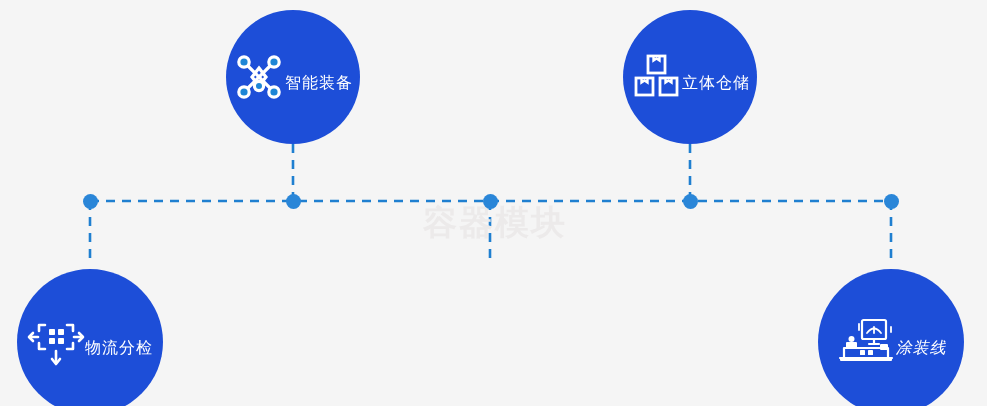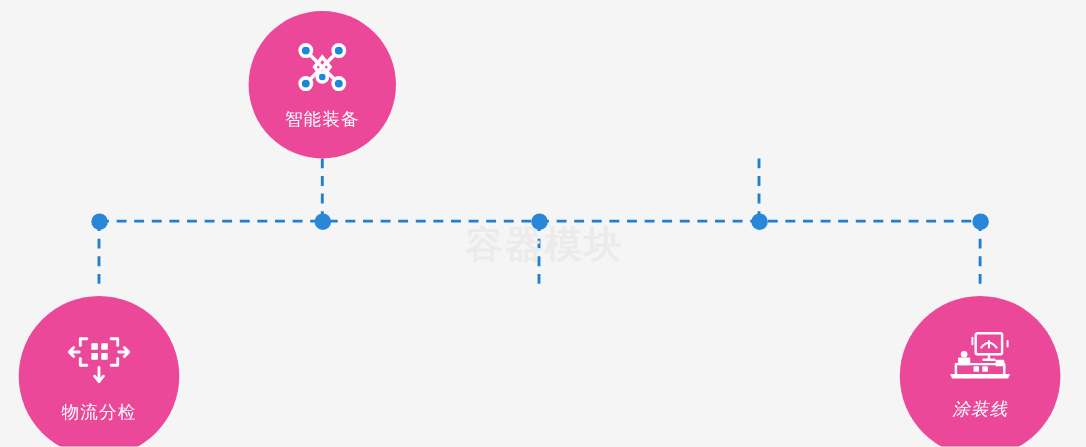--- a/index.html
+++ b/index.html
@@ -52,23 +52,23 @@
     margin-left: -7.5px;
     margin-top: -7.5px;
     border-radius: 50%;
     background: #2a86d8;
   }
 
   
   .node {
     position: absolute;
     border-radius: 50%;
-    background: #ec4899;
+    background: #1d4ed8;
     display: flex;
-    flex-direction: column;
+    flex-direction: row;
     align-items: center;
     justify-content: center;
     box-sizing: border-box;
   }
   .node .icon {
     display: block;
     line-height: 0;
   }
   .node .label {
     margin-top: 14px;
@@ -143,20 +143,38 @@
           <circle cx="41" cy="11" r="5.2"></circle>
           <circle cx="11" cy="41" r="5.2"></circle>
           <circle cx="41" cy="41" r="5.2"></circle>
           <circle cx="26" cy="35" r="4.6"></circle>
         </g>
       </svg>
     </span>
     <span class="label">智能装备</span>
   </div>
 
+  <div class="node top n-ware">
+    <span class="icon">
+      <svg width="52" height="48" viewBox="0 0 52 48">
+        <g fill="none" stroke="#ffffff" stroke-width="2.8">
+
+          <rect x="18" y="3" width="17" height="17"></rect>
+          <path d="M23.5 3 v4.5 l3 -2 l3 2 V3" stroke-width="2.4"></path>
+
+          <rect x="6" y="25" width="17" height="17"></rect>
+          <path d="M11.5 25 v4.5 l3 -2 l3 2 V25" stroke-width="2.4"></path>
+
+          <rect x="30" y="25" width="17" height="17"></rect>
+          <path d="M35.5 25 v4.5 l3 -2 l3 2 V25" stroke-width="2.4"></path>
+        </g>
+      </svg>
+    </span>
+    <span class="label">立体仓储</span>
+  </div>
 
   <div class="node bottom n-sort">
     <span class="icon">
       <svg width="58" height="54" viewBox="0 0 58 54">
         <g fill="none" stroke="#ffffff" stroke-width="2.6" stroke-linecap="round" stroke-linejoin="round">
 
           <path d="M18 10 h-6 v6"></path>
           <path d="M40 10 h6 v6"></path>
           <path d="M18 34 h-6 v-6"></path>
           <path d="M40 34 h6 v-6"></path>

